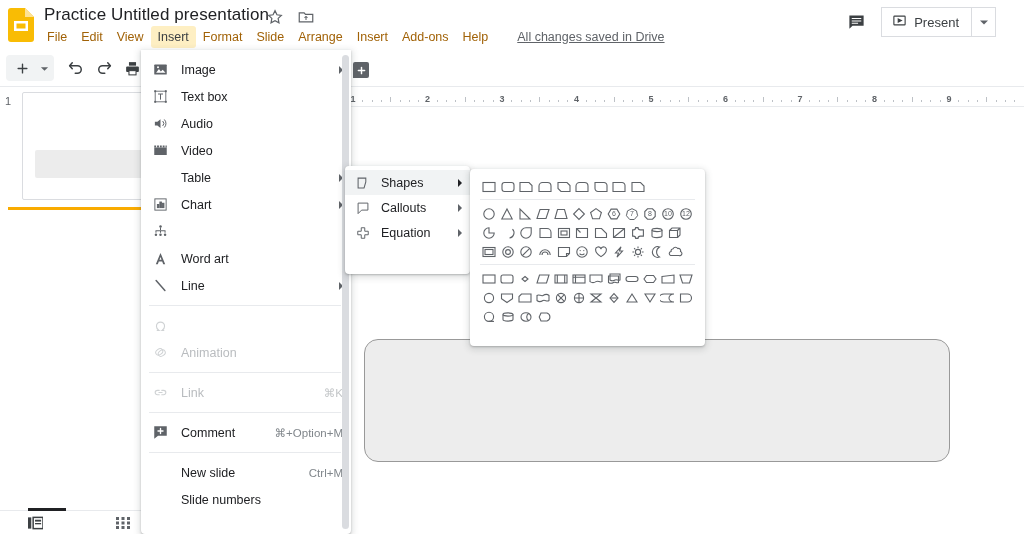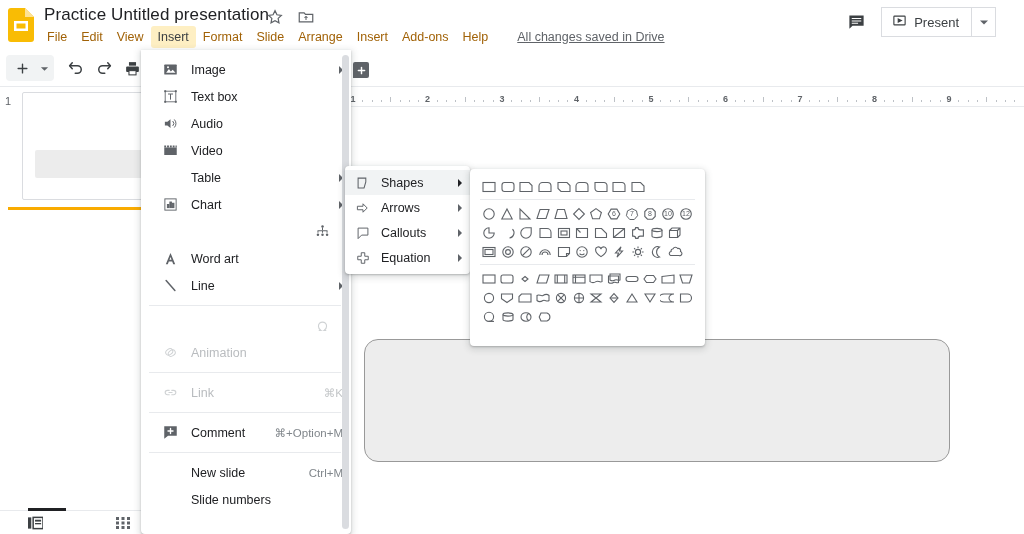--- a/index.html
+++ b/index.html
@@ -131,21 +131,21 @@
   .view-underline { position: absolute; left: 28px; top: 508px; width: 38px; height: 3px; background: #202124; }
 
   
   .insert-menu {
     position: absolute; left: 141px; top: 50px; width: 210px; height: 484px;
     background: #fff; box-shadow: 0 2px 6px 2px rgba(60,64,67,.15), 0 1px 2px rgba(60,64,67,.3);
     border-radius: 0 0 4px 4px; padding: 6px 0 0 0; overflow: hidden;
   }
   .mi {
     position: relative; display: flex; align-items: center; height: 27px;
-    padding: 0 8px 0 18px; font-size: 12.5px; color: #202124; white-space: nowrap; justify-content: flex-end;
+    padding: 0 8px 0 8px; font-size: 12.5px; color: #202124; white-space: nowrap;
   }
   .mi.hl { background: #f1f3f4; }
   .mi.disabled { color: #b9bcbf; }
   .mi-icon {
     width: 22px; height: 18px; display: flex; align-items: center; justify-content: center;
     color: #5f6368; flex: 0 0 22px; margin-right: 10px;
   }
   .mi.disabled .mi-icon { color: #cfd2d4; }
   .mi-label { flex: 1; }
   .mi-accel { font-size: 11.5px; color: #80868b; margin-left: 14px; }
@@ -570,29 +570,20 @@
           <svg width="14" height="14" viewBox="0 0 20 20" fill="none" stroke="currentColor" stroke-width="1.5">
             <path d="M3 3h11v5.5L11.5 17H3z"></path>
           </svg>
         </span>
         <span class="smi-label">Shapes</span>
         <span class="mi-arrow dark"></span>
       </div>
       <div class="smi">
         <span class="smi-icon">
           <svg width="14" height="14" viewBox="0 0 20 20" fill="none" stroke="currentColor" stroke-width="1.4">
-            <path d="M2 7.5h8V4l6 6-6 6v-3.5H2z"></path>
-          </svg>
-        </span>
-        <span class="smi-label">Arrows</span>
-        <span class="mi-arrow"></span>
-      </div>
-      <div class="smi">
-        <span class="smi-icon">
-          <svg width="14" height="14" viewBox="0 0 20 20" fill="none" stroke="currentColor" stroke-width="1.4">
             <path d="M3 3h14v10H8l-5 5z"></path>
           </svg>
         </span>
         <span class="smi-label">Callouts</span>
         <span class="mi-arrow"></span>
       </div>
       <div class="smi">
         <span class="smi-icon">
           <svg width="14" height="14" viewBox="0 0 20 20" fill="none" stroke="currentColor" stroke-width="1.4">
             <path d="M7.5 2.5h5v5h5v5h-5v5h-5v-5h-5v-5h5z"></path>

